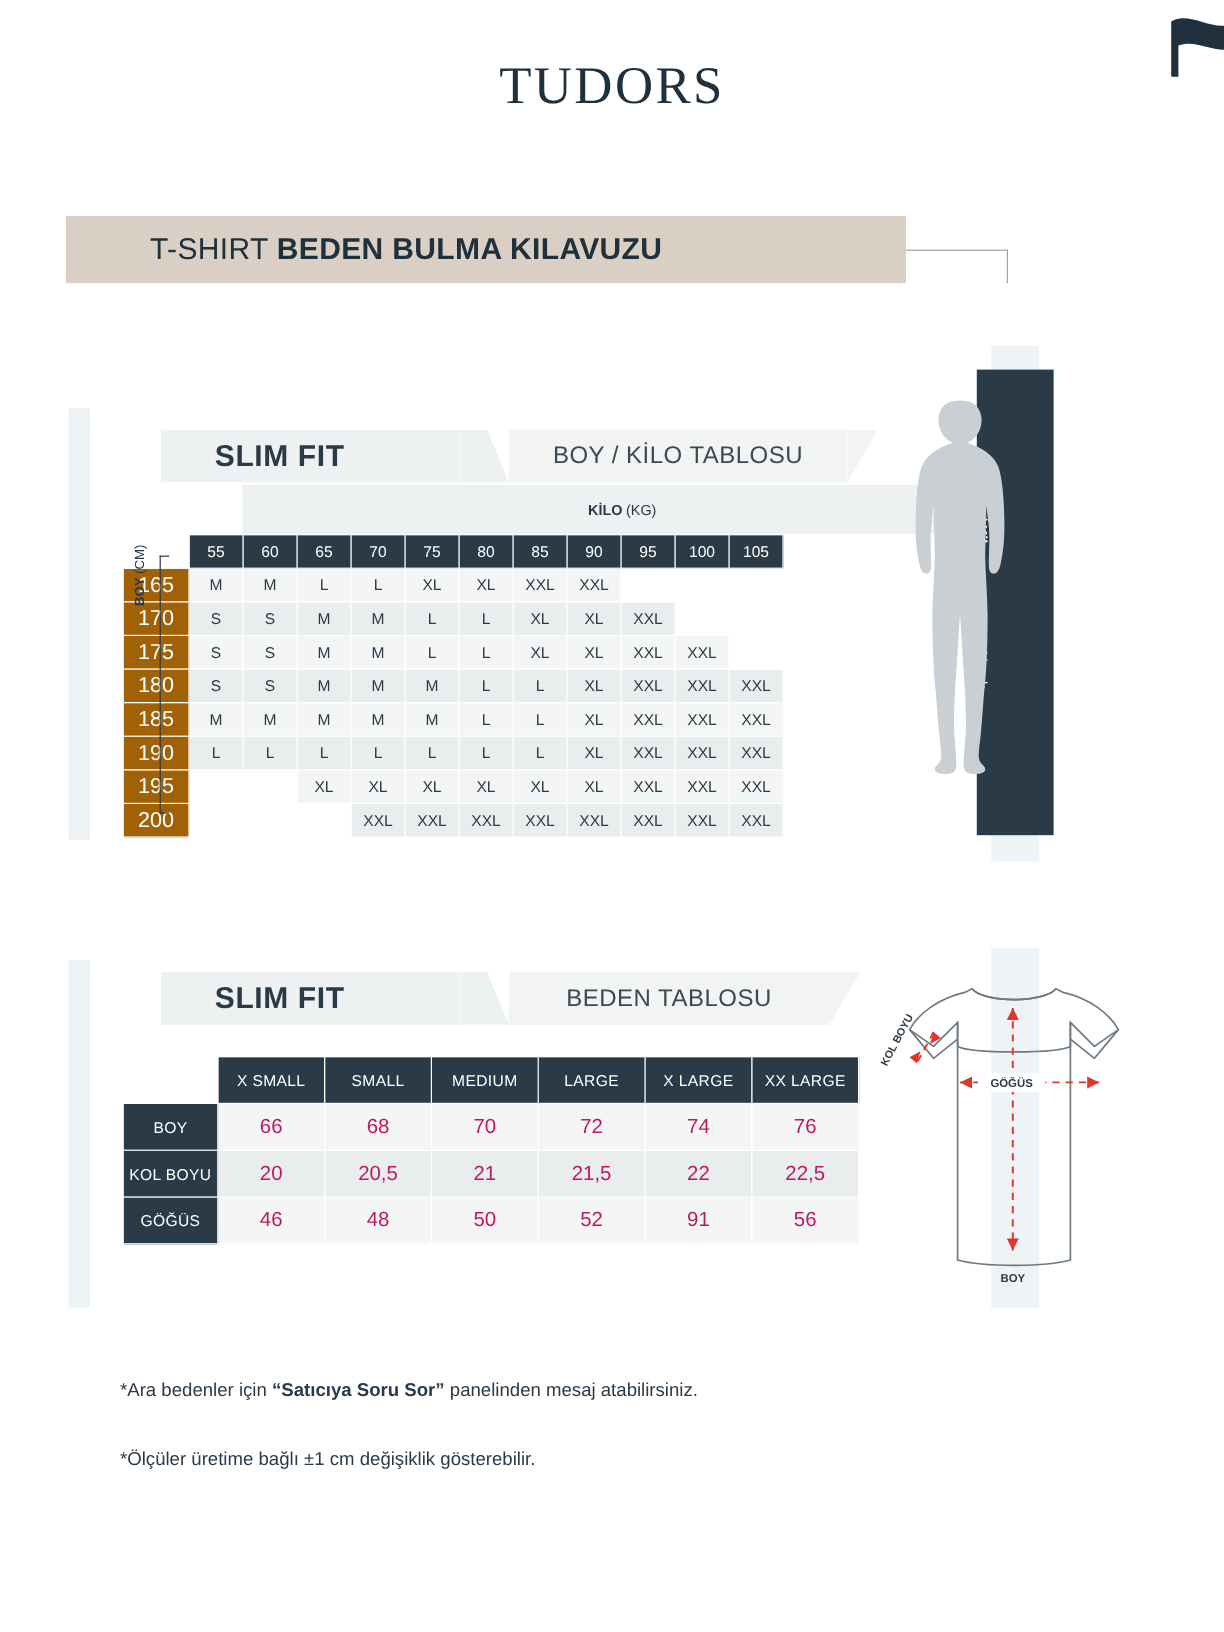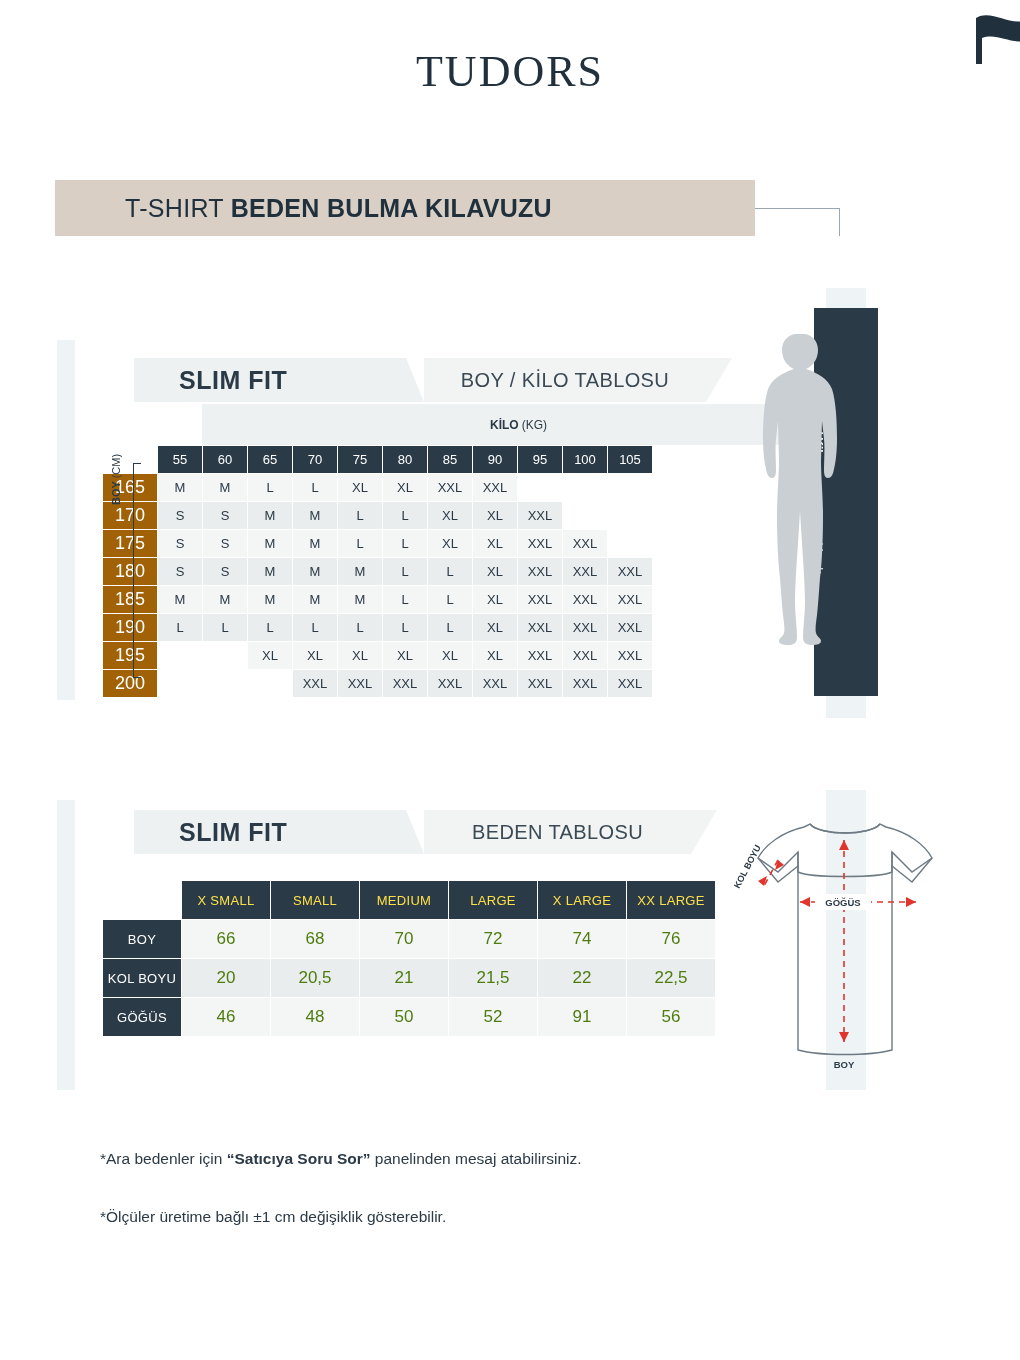--- a/index.html
+++ b/index.html
@@ -103,26 +103,26 @@
     position:absolute; left:133px; top:463px; width:8px; height:215px;
     border-left:1px solid #2b3a47; border-top:1px solid #2b3a47; border-bottom:1px solid #2b3a47;
   }
 
   
   .beden-wrap { position:absolute; left:102px; top:880px; }
   table.beden td, table.beden th {
     border:1px solid #ffffff; text-align:center; height:39px;
   }
   table.beden th.colh {
-    background:#2b3a47; color:#fde047; font-size:13px; font-weight:normal; width:89px; letter-spacing:.3px;
+    background:#2b3a47; color:#ffffff; font-size:13px; font-weight:normal; width:89px; letter-spacing:.3px;
   }
   table.beden td.rowh {
     background:#2b3a47; color:#fff; font-size:13px; width:79px; letter-spacing:.3px;
   }
-  table.beden td.val { background:#f4f6f6; font-size:17px; color:#4d7c0f; }
+  table.beden td.val { background:#f4f6f6; font-size:17px; color:#be185d; }
   table.beden td.val.alt { background:#e9eded; }
 
   
   .mann-panel {
     position:absolute; left:814px; top:308px; width:64px; height:388px;
     background:#2b3a47;
   }
   .mann-text {
     position:absolute; left:826px; top:400px;
     width:210px; transform: rotate(90deg); transform-origin: left top;

